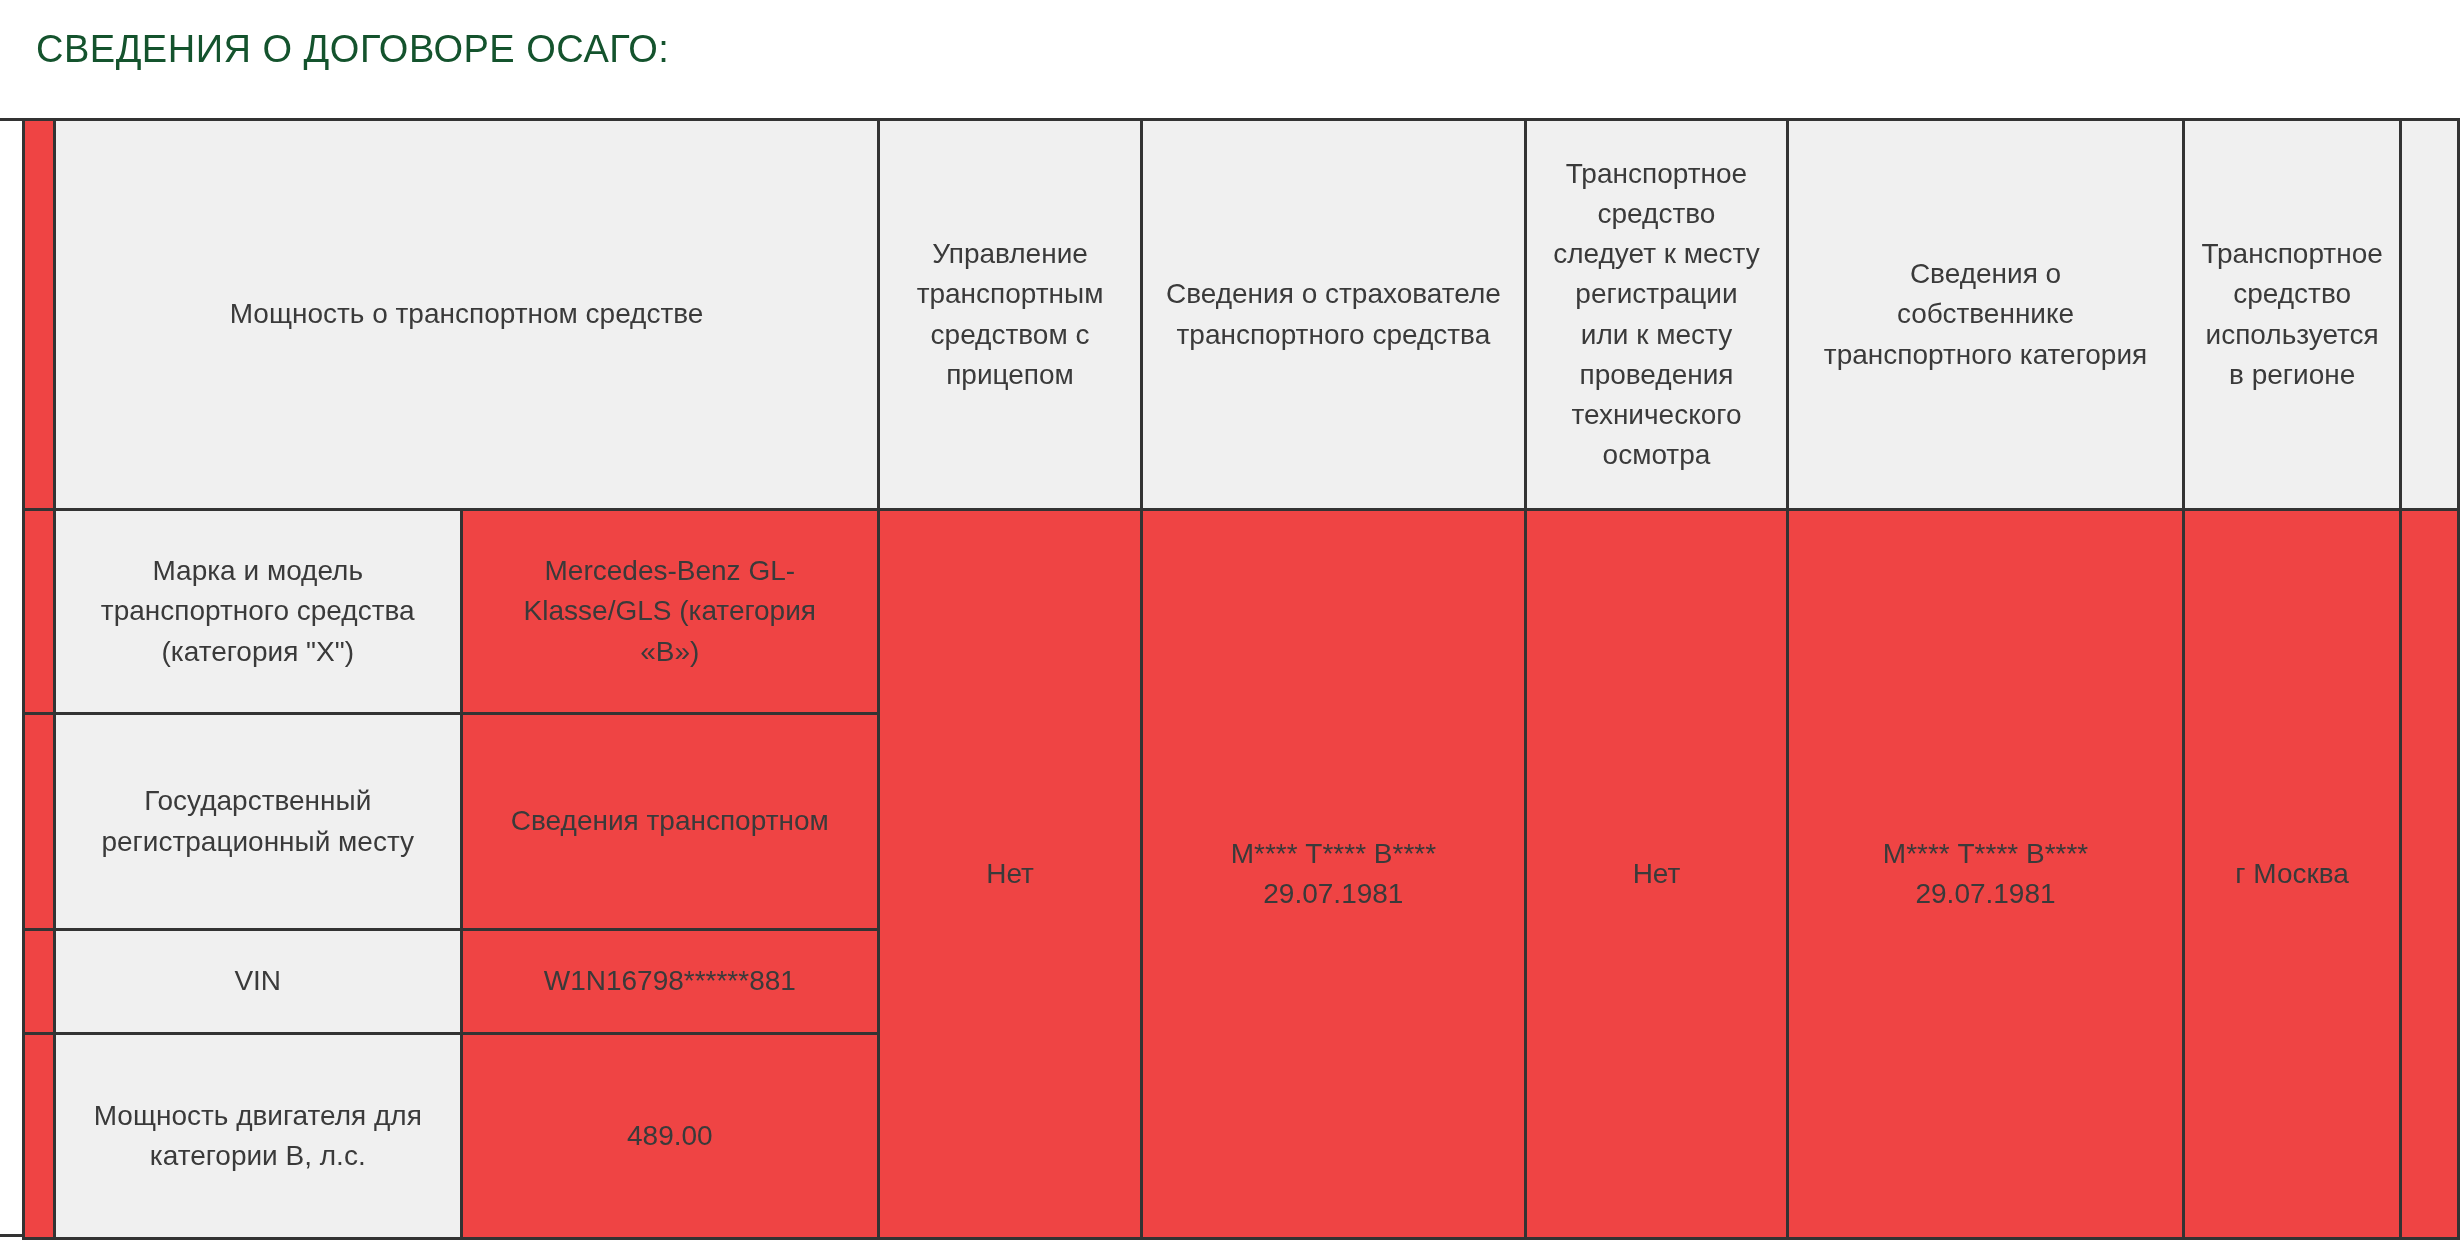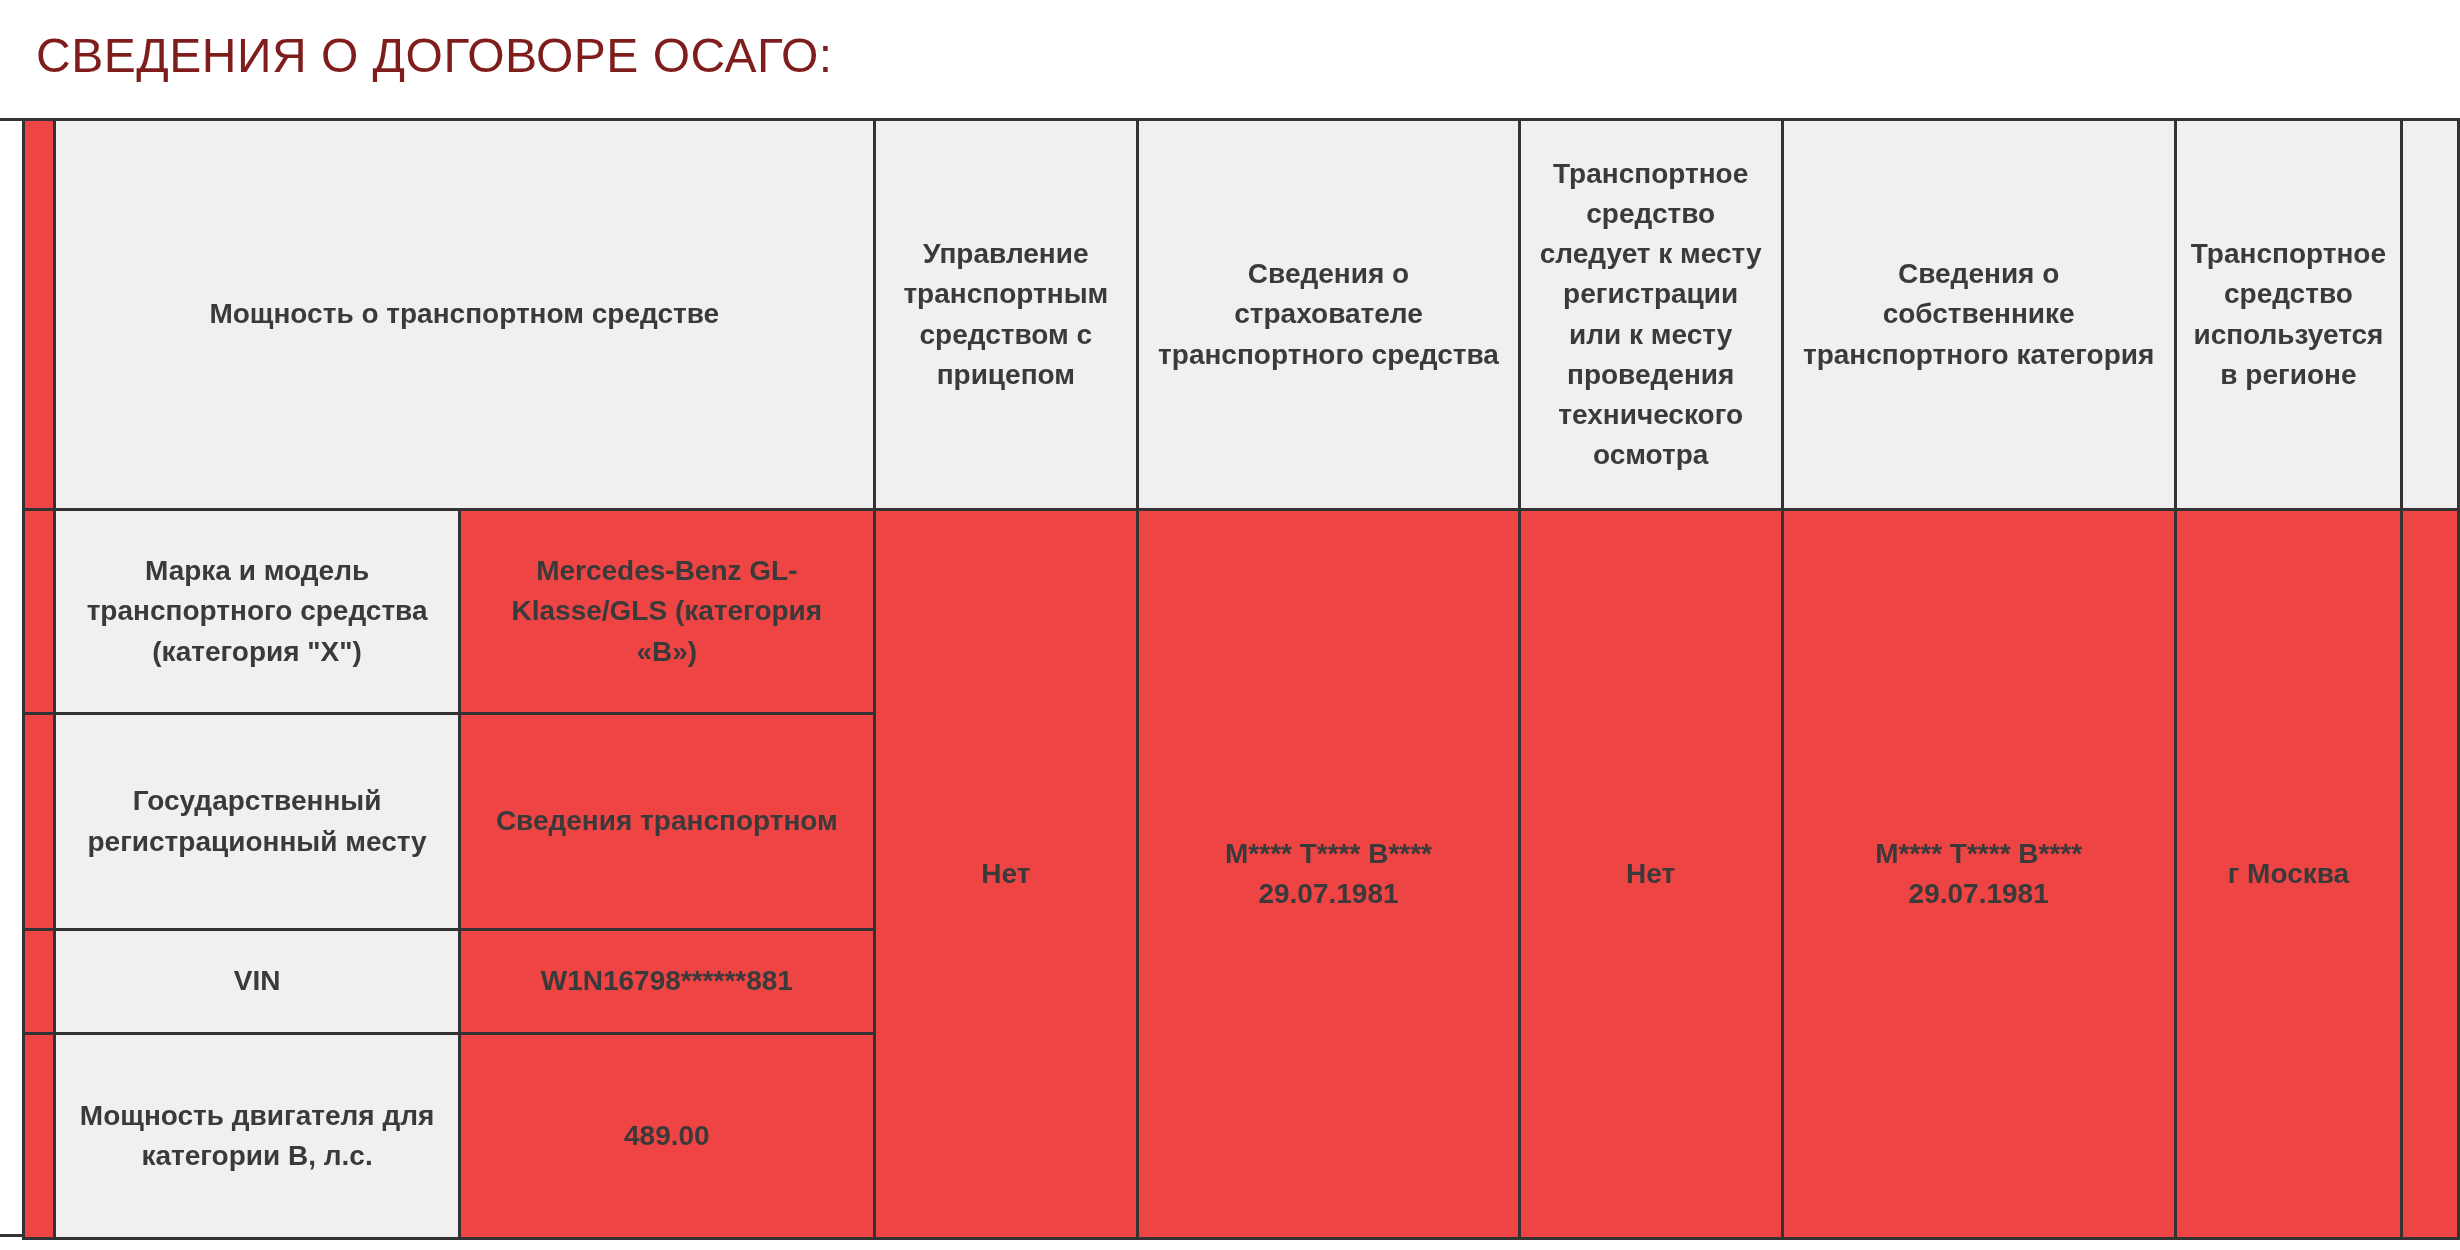--- a/index.html
+++ b/index.html
@@ -10,39 +10,39 @@
     overflow: hidden;
     background: #ffffff;
     font-family: "Liberation Sans", sans-serif;
     color: #3a3a3a;
   }
 
   .page-title {
     position: absolute;
     left: 36px;
     top: 28px;
-    font-size: 48px;
+    font-size: 38px;
     font-weight: 400;
     letter-spacing: 0.5px;
-    color: #7f1d1d;
+    color: #14532d;
     white-space: nowrap;
   }
 
   table.osago {
     position: absolute;
     left: 22px;
     top: 118px;
     border-collapse: collapse;
     table-layout: fixed;
   }
 
   table.osago th,
   table.osago td {
     border: 3px solid #333333;
-    font-weight: 700;
+    font-weight: 400;
     font-size: 28px;
     line-height: 1.43;
     text-align: center;
     vertical-align: middle;
     white-space: pre-line;
     padding: 10px 14px;
     box-sizing: border-box;
     overflow: hidden;
     color: #3a3a3a;
   }

